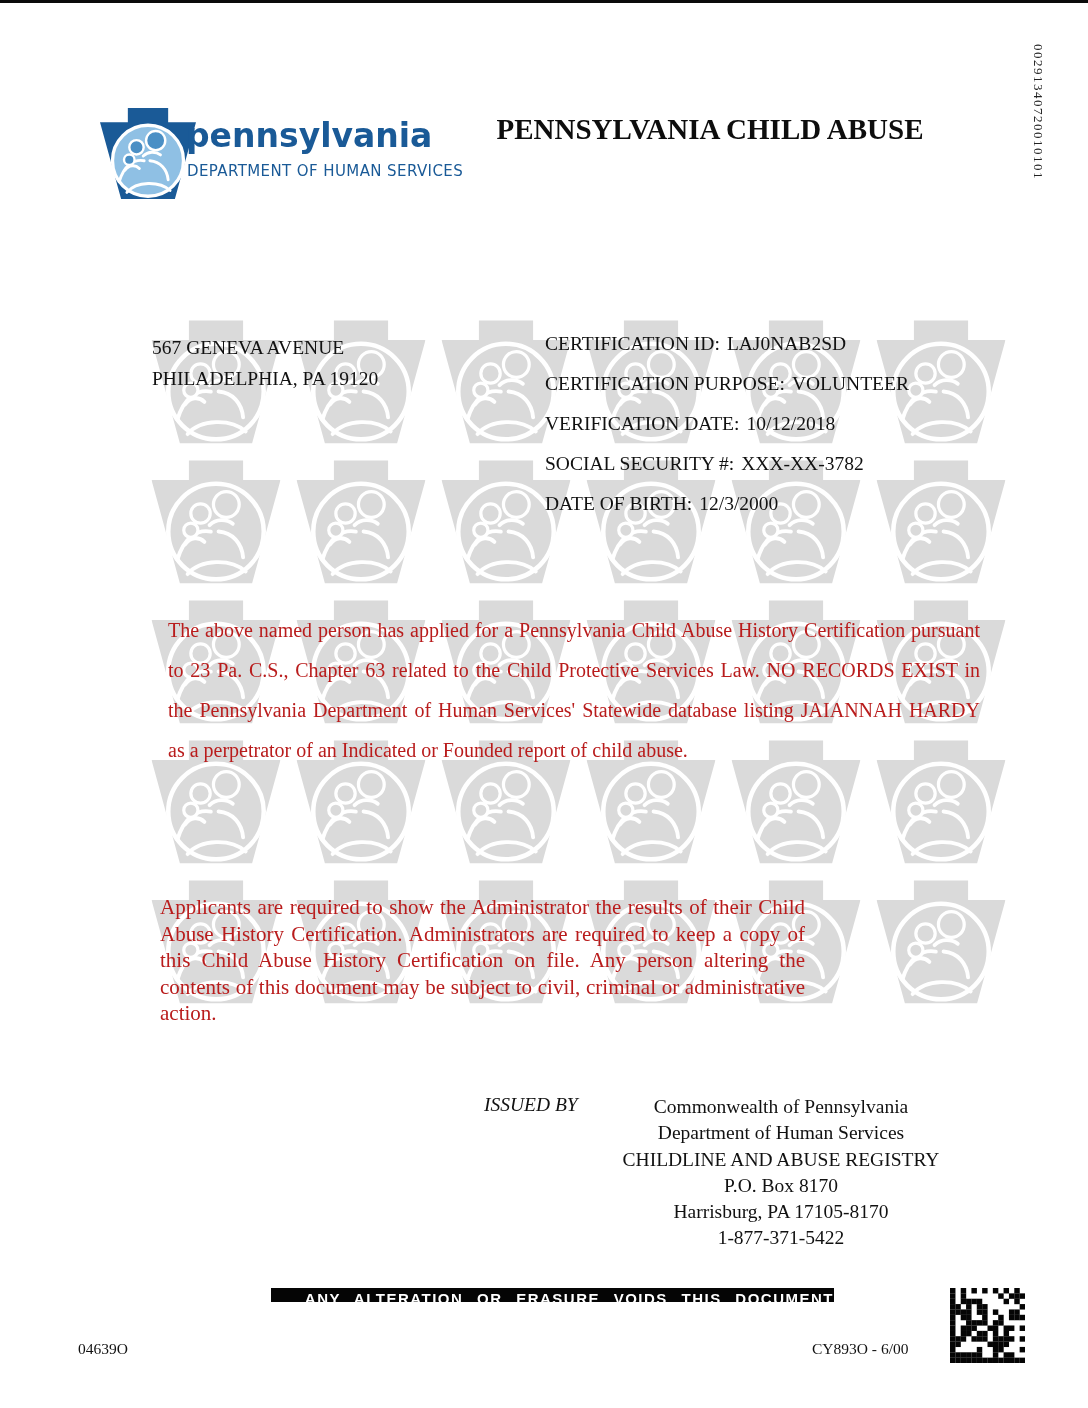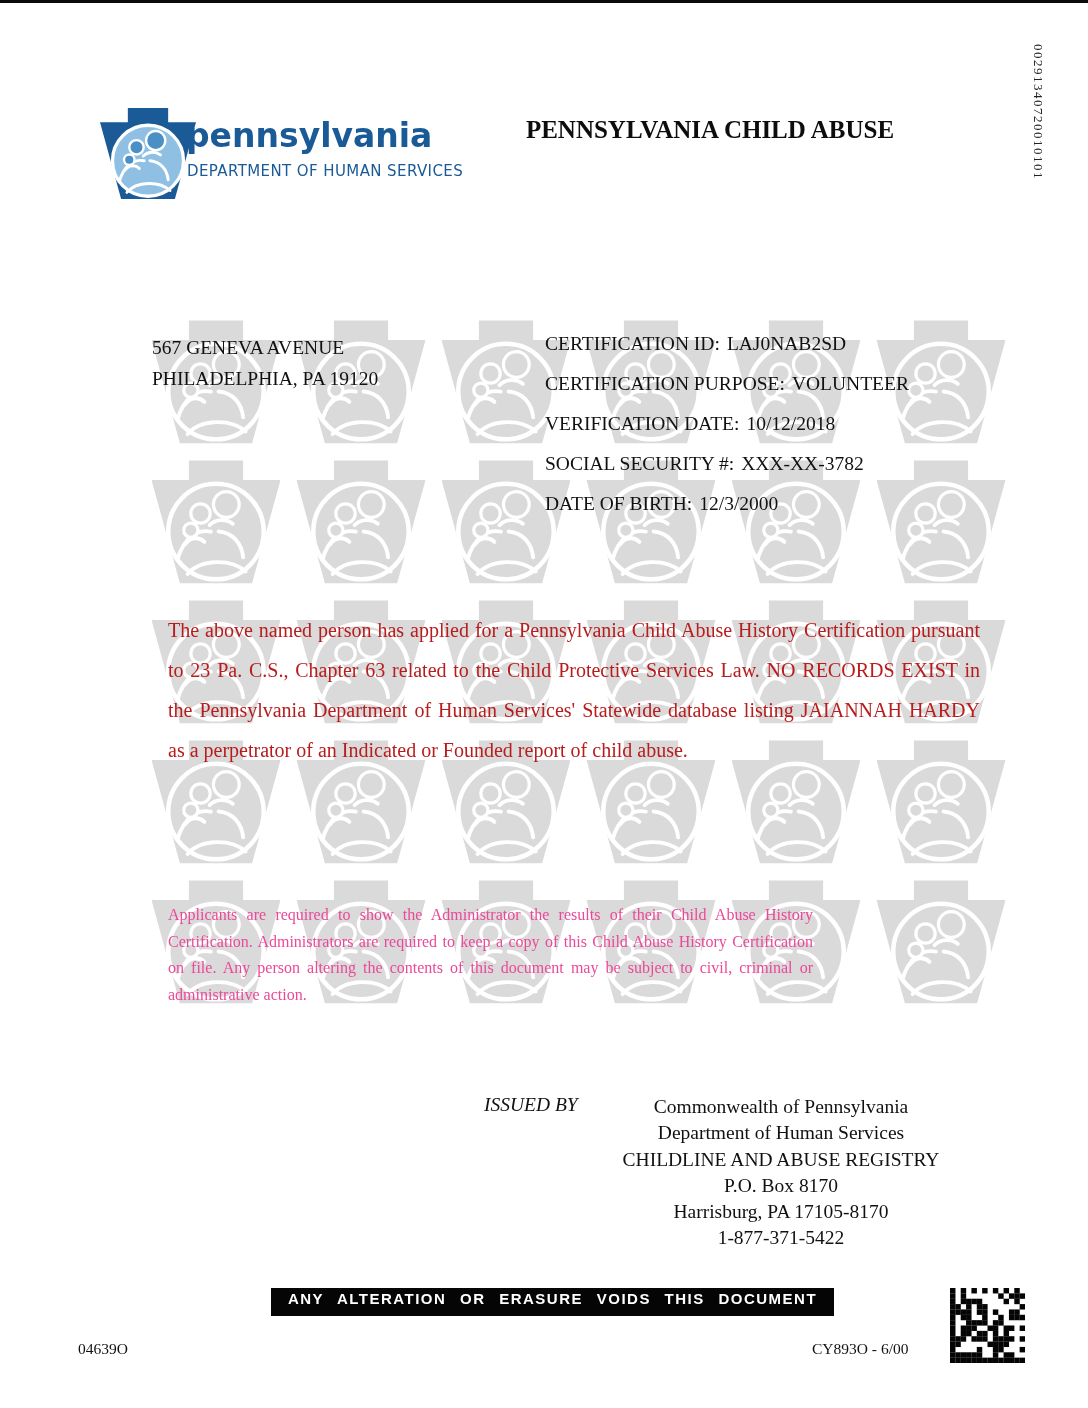--- a/index.html
+++ b/index.html
@@ -25,46 +25,46 @@
   
   .logo-icon{position:absolute;left:100px;top:106px;width:96px;height:96px;
     --ks:#1a5a97;--cir:#8fc0e4;--head:#4a8fc5;}
   .wordmark{position:absolute;left:186px;top:116px;
     font-family:"DejaVu Sans", sans-serif;font-weight:bold;font-size:33px;
     color:#1a5a97;letter-spacing:0px;}
   .logo-sub{position:absolute;left:187px;top:162px;
     font-family:"DejaVu Sans", sans-serif;font-size:15px;color:#1a5a97;letter-spacing:.4px;}
 
   .title{position:absolute;left:468px;top:110px;width:484px;text-align:center;
-    font-weight:bold;font-size:25px;line-height:39px;color:#0d0d0d;}
+    font-weight:bold;font-size:29px;line-height:39px;color:#0d0d0d;}
 
   .serial{position:absolute;right:42px;top:44px;
     writing-mode:vertical-rl;text-orientation:sideways;
     font-size:13px;letter-spacing:1.5px;color:#222;}
 
   
   .recipient{position:absolute;left:152px;top:333px;font-size:19.5px;line-height:30.5px;}
   .cert-details{position:absolute;left:545px;top:333px;font-size:19.5px;}
   .cert-line{height:40px;}
   .cert-line .v{margin-left:7px;}
 
   
   .body-text{position:absolute;left:152px;top:594px;width:812px;margin:16px;
     font-size:20px;line-height:40px;text-align:justify;color:#b91c1c;}
-  .applicants{position:absolute;left:152px;top:886px;width:645px;margin:16px;
-    font-size:16px;line-height:26.6px;text-align:justify;color:#ec4899;}
+  .applicants{position:absolute;left:152px;top:886px;width:645px;margin:8px;
+    font-size:21px;line-height:26.6px;text-align:justify;color:#b91c1c;}
 
   
   .issued-label{position:absolute;left:484px;top:1094px;font-size:19.5px;font-style:italic;}
   .issued-lines{position:absolute;left:593px;top:1094px;width:376px;text-align:center;
     font-size:19.5px;line-height:26.3px;}
 
   
-  .alteration-bar{position:absolute;left:271px;top:1288px;width:563px;height:28px;
-    background:#050505;color:#ffffff;text-align:center;line-height:22px;
+  .alteration-bar{position:absolute;left:271px;top:1288px;width:563px;height:14px;
+    background:#050505;color:#ffffff;text-align:right;line-height:22px;
     font-family:"Liberation Sans", sans-serif;font-weight:bold;font-size:15px;
     letter-spacing:1.5px;word-spacing:8px;}
   .footer-left{position:absolute;left:78px;top:1340px;font-size:15.5px;}
   .footer-right{position:absolute;left:812px;top:1340px;font-size:15.5px;}
   .barcode{position:absolute;left:950px;top:1288px;width:75px;height:75px;}
   .defs-svg{position:absolute;width:0;height:0;}
 </style>
 </head>
 <body>
 

